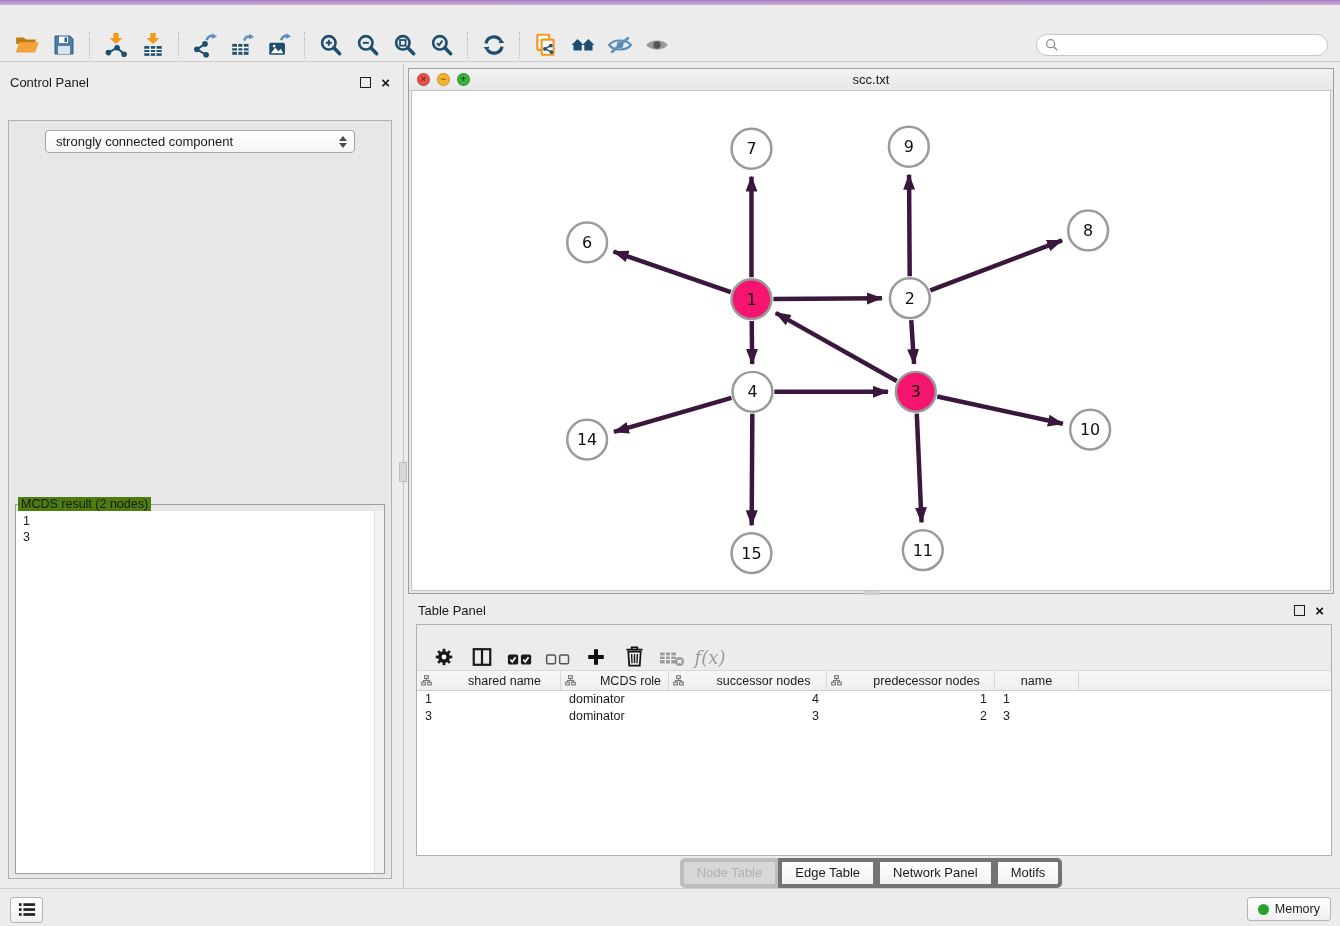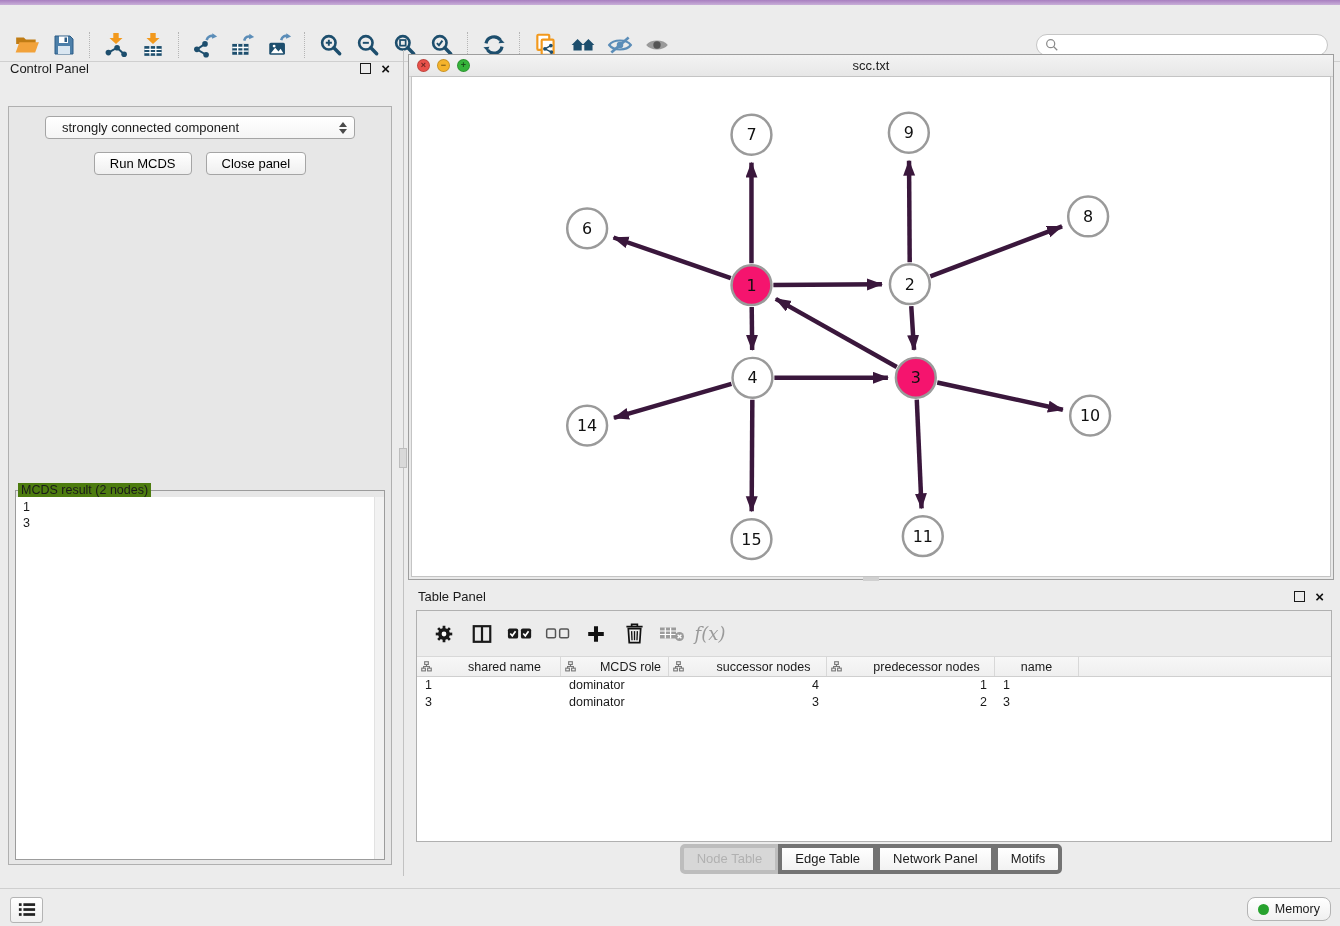--- a/index.html
+++ b/index.html
@@ -14,39 +14,39 @@
   .win-title{color:#a8a8a8;font-size:13px;}
   
   .toolbar{position:absolute;left:0;top:29px;width:100%;height:33px;box-sizing:border-box;
            border-bottom:1px solid #cfcfcf;display:flex;align-items:center;padding:0 8px;}
   .tbtn{height:30px;min-width:37px;display:flex;align-items:center;justify-content:center;}
   .tsep{width:0;height:26px;border-left:1px dotted #b5b5b5;margin:0 7px;}
   .search{margin-left:auto;margin-right:4px;width:292px;height:22px;border:1px solid #c6c6c6;border-radius:12px;
           background:#fff;display:flex;align-items:center;padding:0 8px;gap:5px;box-sizing:border-box;}
   .search input{border:none;outline:none;flex:1;font-size:12px;background:transparent;font-family:inherit;}
   
-  .workspace{position:absolute;left:0;top:50px;width:1340px;height:826px;}
+  .workspace{position:absolute;left:0;top:64px;width:1340px;height:826px;}
   .split-line{position:absolute;left:403px;top:0;bottom:0;width:1px;background:#c2c2c2;}
   .split-grip{position:absolute;left:399px;top:398px;width:8px;height:20px;background:#d9d9d9;border:1px solid #bdbdbd;box-sizing:border-box;}
   
   .cp-head{position:absolute;left:0;top:8px;width:400px;height:20px;display:flex;align-items:center;
            padding:0 10px;box-sizing:border-box;}
   .panel-icons{margin-left:auto;display:flex;gap:10px;align-items:center;}
   .float-box{width:9px;height:9px;border:1.5px solid #1a1a1a;display:inline-block;}
   .close-x{font-weight:bold;font-size:15px;color:#111;line-height:1;}
   #cp-tabs{position:absolute;left:0;top:33px;width:400px;display:flex;justify-content:center;z-index:2;}
   .seg{border:1px solid #b3b3b3;background:linear-gradient(#fff,#f3f3f3);padding:3px 14px 4px;font-size:13px;margin-left:-1px;}
   .seg-active{background:#e2e2e2;color:#b3b3b3;border-radius:6px 6px 0 0;border-bottom-color:#e2e2e2;
               padding-bottom:6px;margin-bottom:-3px;}
   .cp-body{position:absolute;left:8px;top:56px;width:384px;bottom:11px;background:#e7e7e7;
            border:1px solid #b0b0b0;box-sizing:border-box;}
   .opt-label{text-align:center;margin-top:22px;}
   .select{width:310px;margin:9px auto 0;height:23px;border:1px solid #a5a5a5;border-radius:4px;
           background:linear-gradient(#fff,#f5f5f5);display:flex;align-items:center;
-          padding:0 7px 0 16px;box-sizing:border-box;}
+          padding:0 7px 0 10px;box-sizing:border-box;}
   .stepper{margin-left:auto;display:flex;flex-direction:column;gap:2px;align-items:center;}
   .tri-up{width:0;height:0;border-left:4px solid transparent;border-right:4px solid transparent;border-bottom:5px solid #4a4a4a;}
   .tri-down{width:0;height:0;border-left:4px solid transparent;border-right:4px solid transparent;border-top:5px solid #4a4a4a;}
   .btn-row{display:flex;justify-content:center;gap:14px;margin-top:13px;}
   .btn{border:1px solid #a5a5a5;border-radius:4px;background:linear-gradient(#fff,#efefef);padding:3px 15px;font-size:13px;}
   #mcds{position:absolute;left:6px;right:6px;top:376px;bottom:4px;border:1px solid #9c9c9c;margin:0;padding:0;}
   #mcds legend{font-size:12.5px;padding:0 3px;margin-left:2px;background:#4d7c0f;}
   .mcds-scroll{position:absolute;left:0;right:0;top:0;bottom:0;background:#fff;overflow:hidden;}
   .mcds-lines{padding:2px 7px;font-size:12.5px;line-height:16px;}
   .mcds-sb{position:absolute;top:0;right:0;bottom:0;width:9px;background:#f2f2f2;border-left:1px solid #e2e2e2;}
@@ -61,39 +61,39 @@
   .tl-red{background:#e8514a;} .tl-yel{background:#f5b32b;} .tl-grn{background:#35b33a;}
   .net-canvas{position:absolute;left:2px;right:2px;top:21px;bottom:2px;background:#fff;border:1px solid #c4c4c4;box-sizing:border-box;}
   .net-canvas svg{position:absolute;left:0;top:0;width:100%;height:100%;}
   .net-grip{position:absolute;left:50%;bottom:-2px;width:16px;height:4px;margin-left:-8px;background:#d0d0d0;}
   
   .tp{position:absolute;left:408px;top:534px;width:926px;height:292px;}
   .tp-head{height:24px;display:flex;align-items:center;padding:0 10px;box-sizing:border-box;}
   .tp-inner{position:absolute;left:8px;right:2px;top:26px;height:232px;background:#fff;
             border:1px solid #b0b0b0;box-sizing:border-box;overflow:hidden;}
   .tp-toolbar{height:45px;background:#ececec;display:flex;align-items:center;padding-left:8px;}
-  .ti{width:38px;height:40px;display:flex;align-items:center;justify-content:center;}
+  .ti{width:38px;height:40px;display:flex;align-items:flex-end;justify-content:center;}
   .fx{font-family:"DejaVu Serif","Liberation Serif",serif;font-style:italic;color:#9a9a9a;font-size:18px;}
   .tbl-head{display:flex;background:linear-gradient(#f7f7f7,#efefef);border-top:1px solid #d8d8d8;
             border-bottom:1px solid #cfcfcf;height:19px;}
   .th{display:flex;align-items:center;box-sizing:border-box;border-right:1px solid #d8d8d8;padding:0 4px;gap:21px;font-size:12.5px;}
   .th .lbl{flex:1;text-align:center;white-space:nowrap;overflow:hidden;}
   .tr{display:flex;height:16.5px;align-items:center;font-size:12.5px;}
   .td{box-sizing:border-box;padding:0 8px;white-space:nowrap;overflow:hidden;}
   .tbl-tabs{position:absolute;left:0;right:0;bottom:2px;display:flex;justify-content:center;}
   .bt{border:4px solid #737373;background:linear-gradient(#fff,#f2f2f2);padding:3px 13px 4px;font-size:13px;margin-left:-1px;}
   .bt:first-child{border-radius:5px 0 0 5px;margin-left:0;}
   .bt:last-child{border-radius:0 5px 5px 0;}
   .bt-active{background:#d7d7d7;color:#b1b1b1;border-color:#bdbdbd;}
   
   .statusbar{position:absolute;left:0;top:888px;width:1340px;height:38px;background:#ececec;border-top:1px solid #cfcfcf;box-sizing:border-box;}
   .sb-left{position:absolute;left:10px;top:8px;width:31px;height:24px;display:flex;align-items:center;justify-content:center;
            background:linear-gradient(#fff,#f0f0f0);border:1px solid #b4b4b4;border-radius:3px;}
   .sb-mem{position:absolute;right:9px;top:8px;height:24px;display:flex;align-items:center;gap:6px;padding:0 10px;
-          background:linear-gradient(#fff,#f0f0f0);border:1px solid #b4b4b4;border-radius:8px;font-size:12.5px;box-sizing:border-box;}
+          background:linear-gradient(#fff,#f0f0f0);border:1px solid #b4b4b4;border-radius:3px;font-size:12.5px;box-sizing:border-box;}
   .dot{width:11px;height:11px;border-radius:50%;background:#27a22e;}
 </style>
 </head>
 <body>
 
 <div class="app">
 
   <div class="accent"></div>
 
 
@@ -251,24 +251,20 @@
         <span class="close-x">×</span>
       </span>
     </div>
     <div class="cp-body">
       <div class="select">
         <span>strongly connected component</span>
         <span class="stepper">
             <span class="tri-up"></span>
             <span class="tri-down"></span>
           </span>
-      </div>
-      <div class="btn-row">
-        <button class="btn">Run MCDS</button>
-        <button class="btn">Close panel</button>
       </div>
       <fieldset id="mcds">
         <legend>MCDS result (2 nodes)</legend>
         <div class="mcds-scroll">
           <div class="mcds-lines" id="mcds-lines">
               <div>1</div>
               <div>3</div>
             </div>
           <div class="mcds-sb"></div>
         </div>

